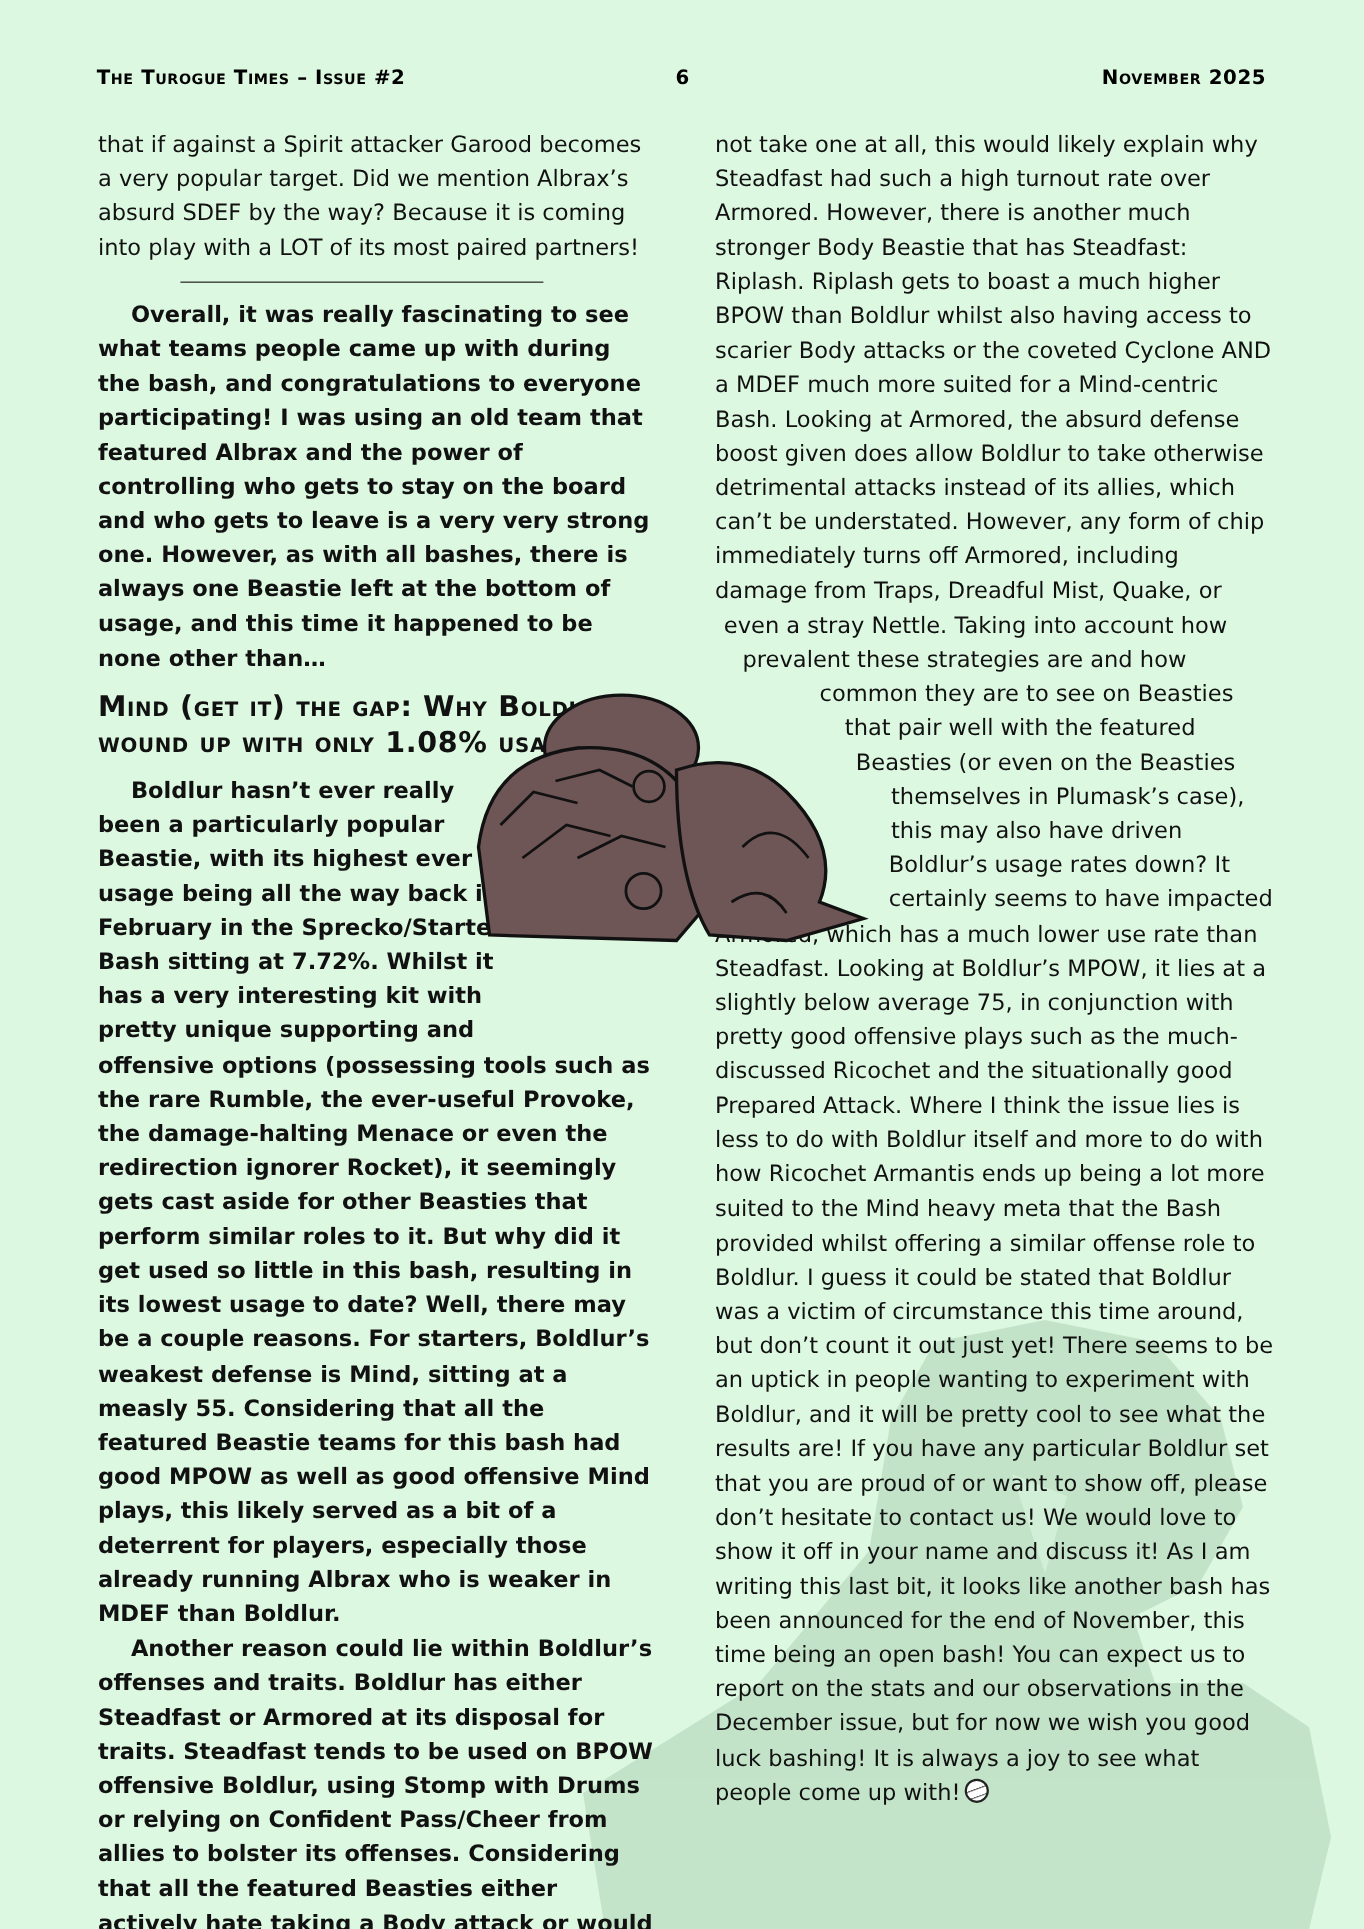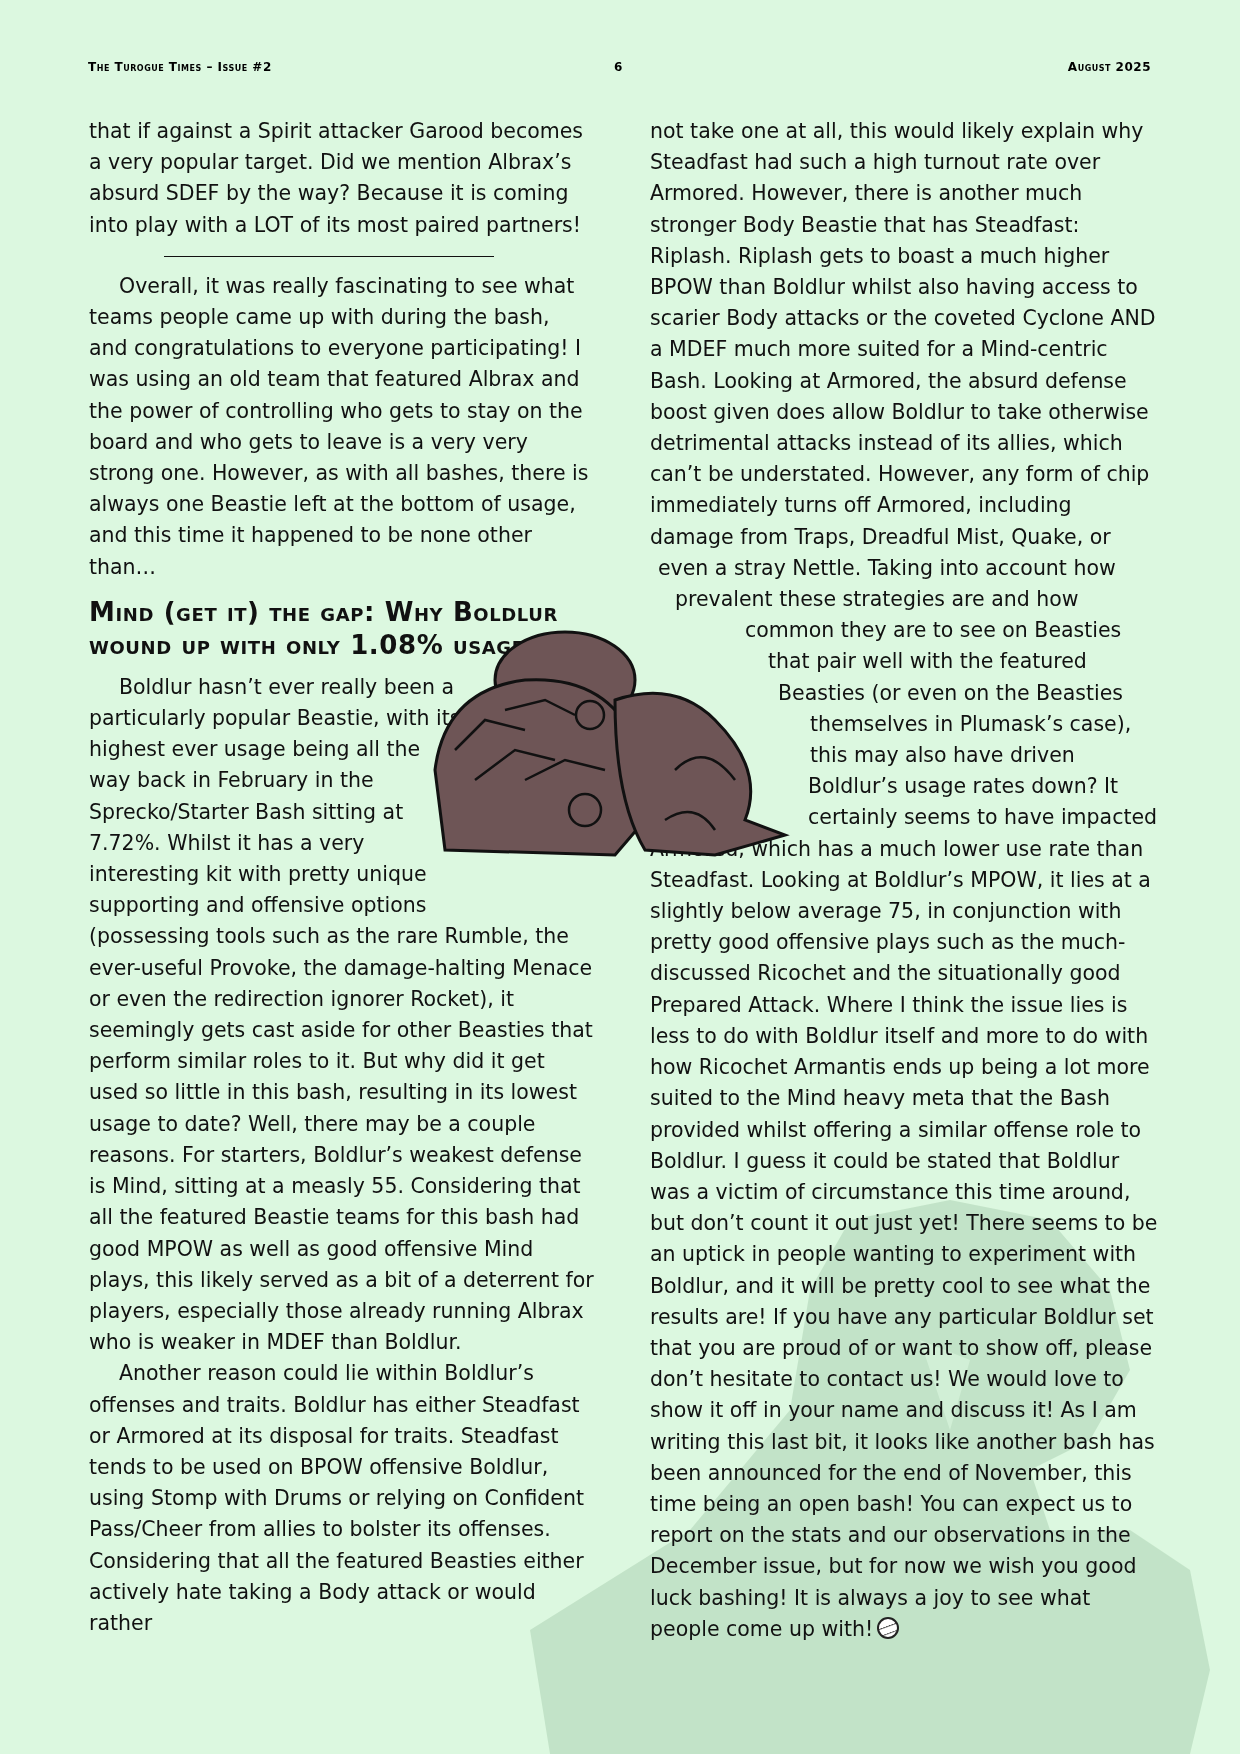--- a/index.html
+++ b/index.html
@@ -6,30 +6,30 @@
   body {
     width: 1240px; height: 1754px; overflow: hidden;
     background: #dcf8e0;
     position: relative;
     font-family: "DejaVu Sans", sans-serif;
     color: #111;
   }
   .header {
     position: absolute; top: 60px; left: 88px; width: 1063px; height: 26px;
     font-family: "DejaVu Sans", sans-serif; font-weight: bold;
-    font-variant: small-caps; font-size: 12px; letter-spacing: 0.5px;
+    font-variant: small-caps; font-size: 18px; letter-spacing: 0.5px;
     color: #000;
   }
   .header .left { position: absolute; left: 0; top: 0; }
   .header .center { position: absolute; left: 526px; top: 0; }
   .header .right { position: absolute; right: 0; top: 0; }
 
   .col { position: absolute; font-size: 20.5px; line-height: 31.2px; }
   .col p { margin: 0; }
-  .indent { text-indent: 30px; }
+  .indent { text-indent: 30px; font-weight: bold; }
   #left-col { left: 89px; top: 116px; width: 505px; }
   #right-col { left: 650px; top: 116px; width: 508px; }
 
   .rule { width: 330px; height: 0; border-top: 1.5px solid #111; margin: 15px 0 14px 75px; }
   h2.section-heading {
     margin: 13px 0 10px 0; font-size: 26px; line-height: 33px;
     font-variant: small-caps; font-weight: 900; letter-spacing: 0.6px;
     font-family: "DejaVu Sans", sans-serif;
   }
   #art { position: absolute; left: 415px; top: 620px; width: 400px; height: 240px; }
@@ -37,21 +37,21 @@
   .smile { display: inline-block; width: 22px; height: 22px; border-radius: 50%;
     border: 2px solid #222; box-sizing: border-box; vertical-align: -3px; margin-left: 4px;
     background: linear-gradient(160deg, #fff 40%, #444 42%, #fff 48%, #fff 70%, #555 72%, #fff 78%); }
 </style>
 </head>
 <body>
 
 <div class="header">
   <span class="left">The Turogue Times – Issue #2</span>
   <span class="center">6</span>
-  <span class="right">August 2025</span>
+  <span class="right">November 2025</span>
 </div>
 
 <svg id="watermark" viewBox="0 0 740 644">
   <path d="M40 520 L120 470 L200 420 L300 300 L320 180 L360 110 L460 90 L560 110 L620 180 L640 260 L600 330 L540 360 L560 420 L640 420 L700 460 L720 560 L700 644 L60 644 Z" fill="#2f6b3a"></path>
   <path d="M430 230 L480 250 L460 320 Z" fill="#dcf8e0" opacity="0.6"></path>
 </svg>
 
 <div class="col" id="left-col">
   <p>that if against a Spirit attacker Garood becomes a very popular target. Did we mention Albrax’s absurd SDEF by the way? Because it is coming into play with a LOT of its most paired partners!</p>
   <div class="rule"></div>

